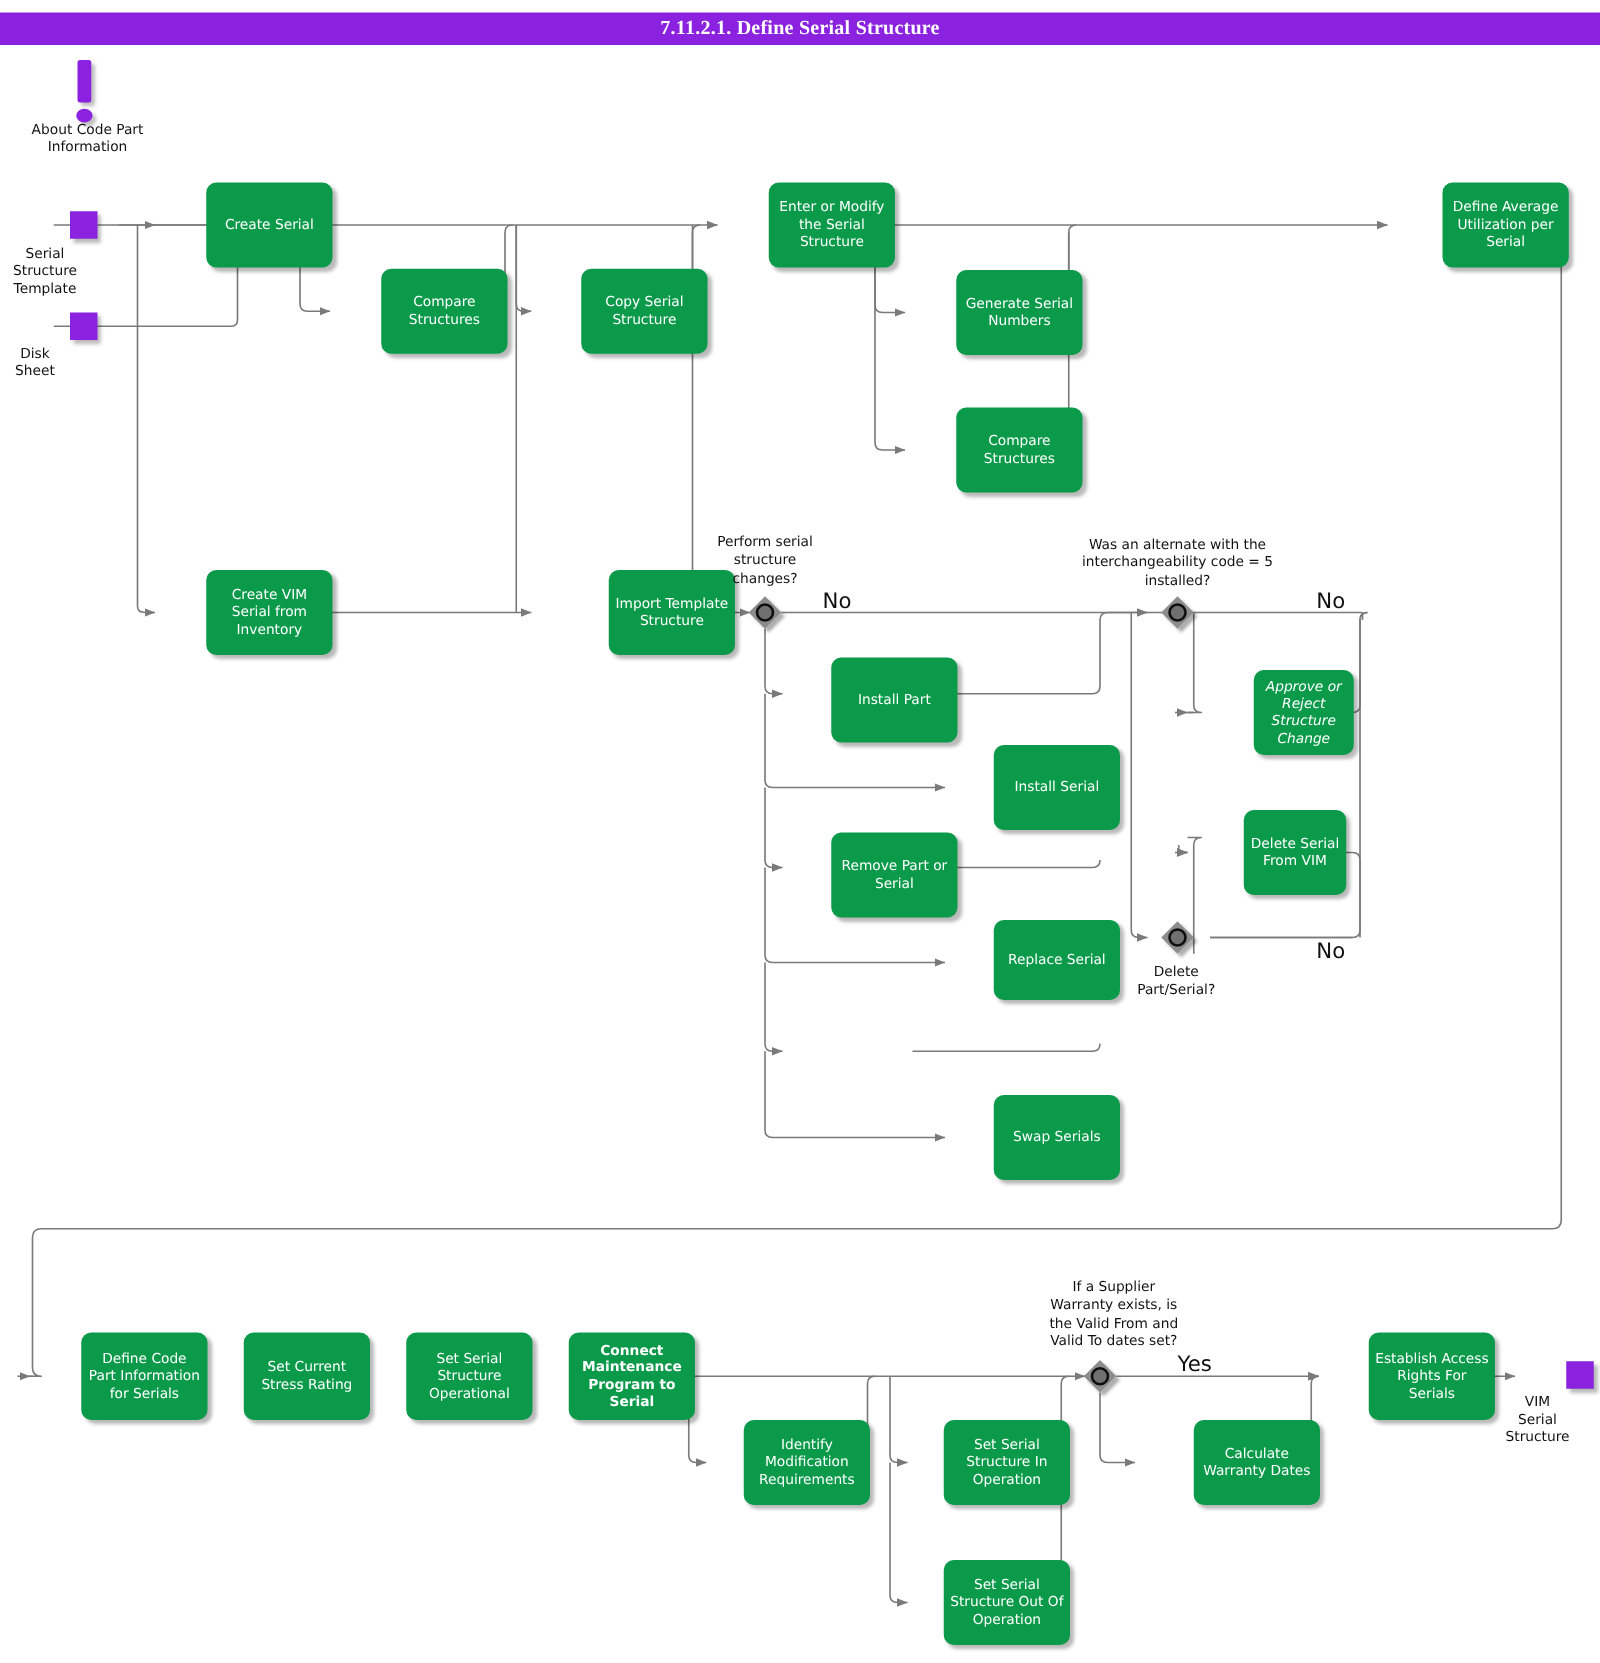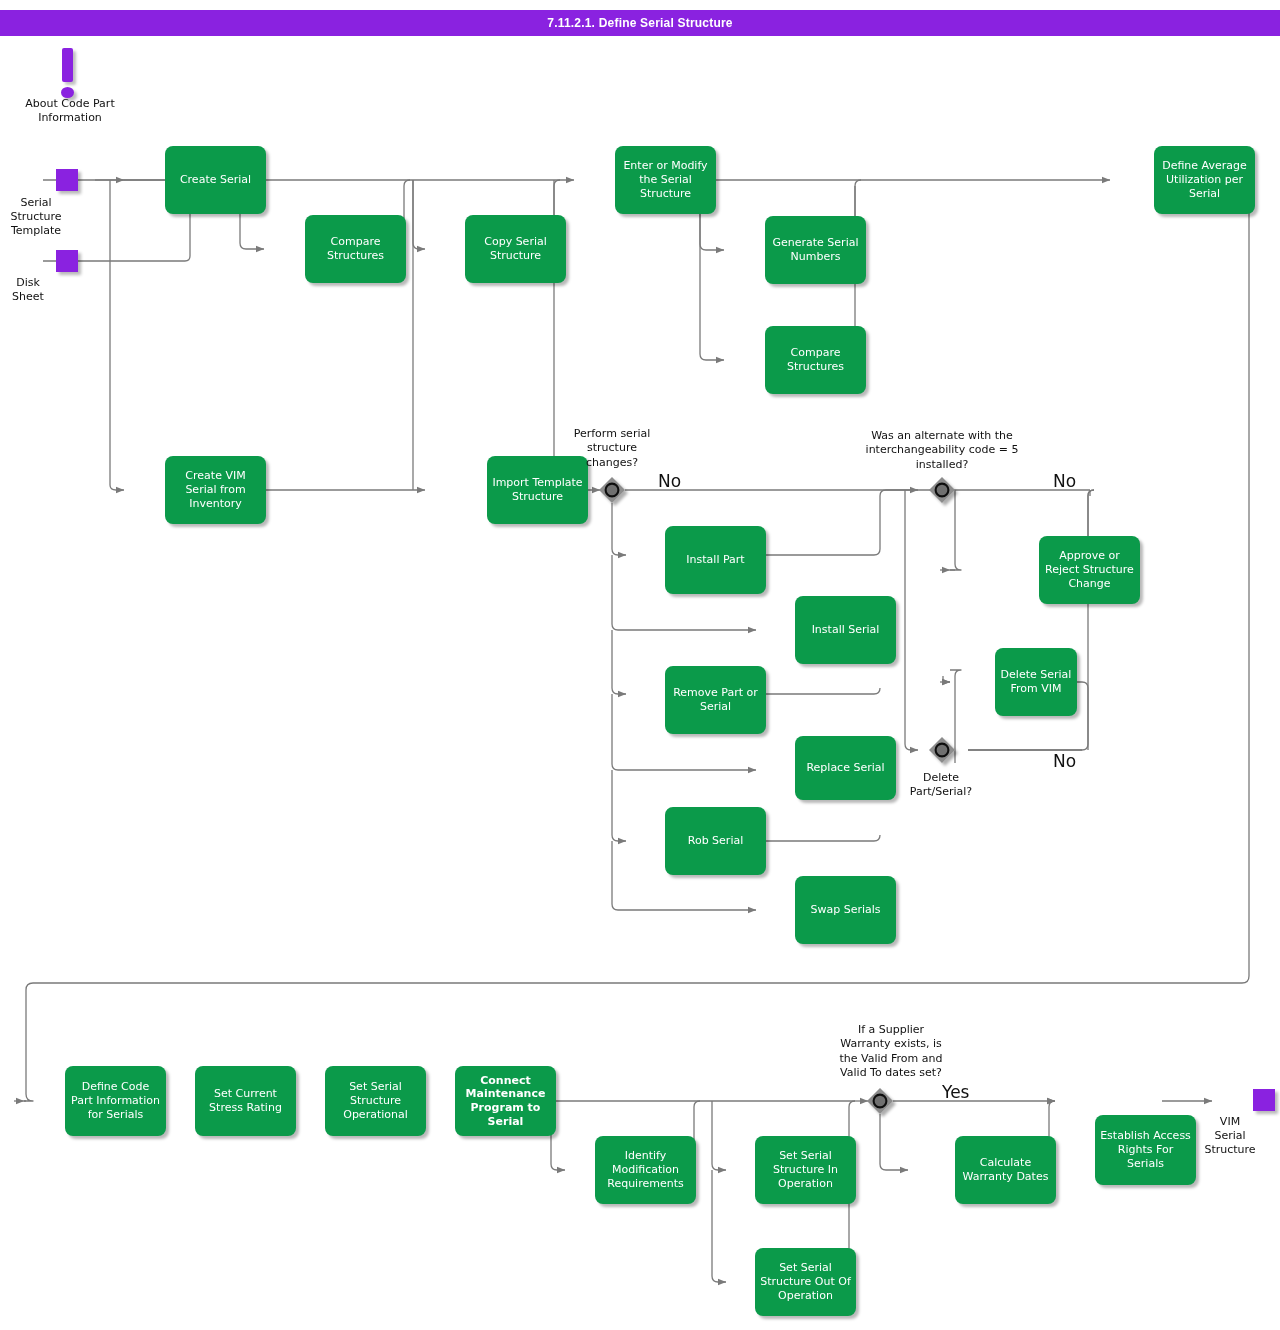--- a/index.html
+++ b/index.html
@@ -2,21 +2,21 @@
 <html><head>
 <meta charset="utf-8">
 <style>
   html,body{margin:0;padding:0;background:#ffffff;}
   body{width:1280px;height:1330px;font-family:"DejaVu Sans",sans-serif;position:relative;overflow:hidden;}
   #stage{position:relative;width:1280px;height:1330px;}
 
   .titlebar{
     position:absolute;left:0;top:10px;width:1280px;height:26px;
     background:#8A22E0;color:#ffffff;
-    font-family:Liberation Sans, sans-serif;font-size:12px;font-weight:bold;
+    font-family:Liberation Serif, serif;font-size:16px;font-weight:bold;
     display:flex;align-items:center;justify-content:center;letter-spacing:0.2px;
   }
 
   svg#wires{position:absolute;left:0;top:0;width:1280px;height:1330px;pointer-events:none;}
 
   .node{position:absolute;box-sizing:border-box;margin-left:35px;}
 
   
   .act{
     background:#0B9A4A;border-radius:8px;color:#ffffff;
@@ -249,29 +249,26 @@
 
   <div class="node act" style="left:630px;top:666px;width:101px;height:68px;">
     <span style="white-space: pre-line;">Remove Part or
 Serial</span>
     </div>
 
   <div class="node act" style="left:760px;top:736px;width:101px;height:64px;">
     <span style="white-space: pre-line;">Replace Serial</span>
     </div>
 
-  <div class="node act" style="left:630px;top:807px;width:101px;height:68px;">
-    <span style="white-space: pre-line;">Rob Serial</span>
-    </div>
 
   <div class="node act" style="left:760px;top:876px;width:101px;height:68px;">
     <span style="white-space: pre-line;">Swap Serials</span>
     </div>
 
-  <div class="node act" style="left:1004px;top:536px;width:101px;height:68px;">
+  <div class="node act" style="left:968px;top:536px;width:80px;height:68px;font-style:italic;">
     <span style="white-space: pre-line;">Approve or
 Reject Structure
 Change</span>
     </div>
 
   <div class="node act" style="left:960px;top:648px;width:82px;height:68px;">
     <span style="white-space: pre-line;">Delete Serial
 From VIM</span>
     </div>
 
@@ -315,21 +312,21 @@
     <span style="white-space: pre-line;">Set Serial
 Structure Out Of
 Operation</span>
     </div>
 
   <div class="node act" style="left:920px;top:1136px;width:101px;height:68px;">
     <span style="white-space: pre-line;">Calculate
 Warranty Dates</span>
     </div>
 
-  <div class="node act" style="left:1060px;top:1115px;width:101px;height:70px;">
+  <div class="node act" style="left:1060px;top:1066px;width:101px;height:70px;">
     <span style="white-space: pre-line;">Establish Access
 Rights For
 Serials</span>
     </div>
 
   <div class="declbl" style="left: 542px; top: 427px; width: 140px; white-space: pre-line;">Perform serial
 structure
 changes?</div>
 
   <div class="declbl" style="left: 846px; top: 429px; width: 192px; white-space: pre-line;">Was an alternate with the

